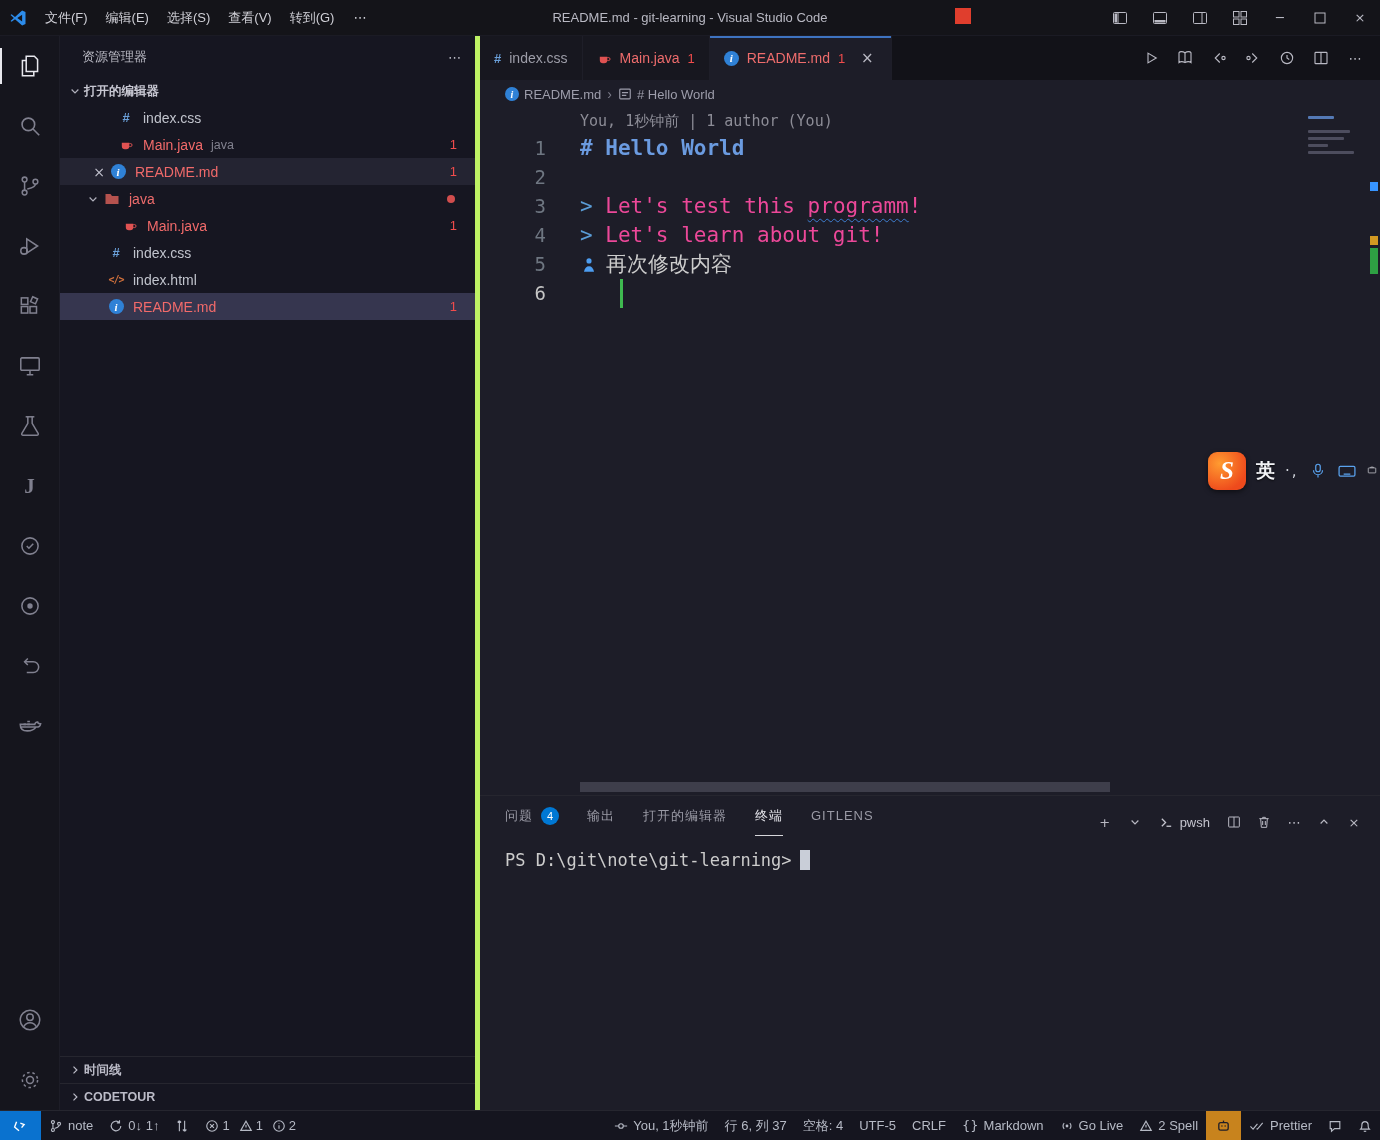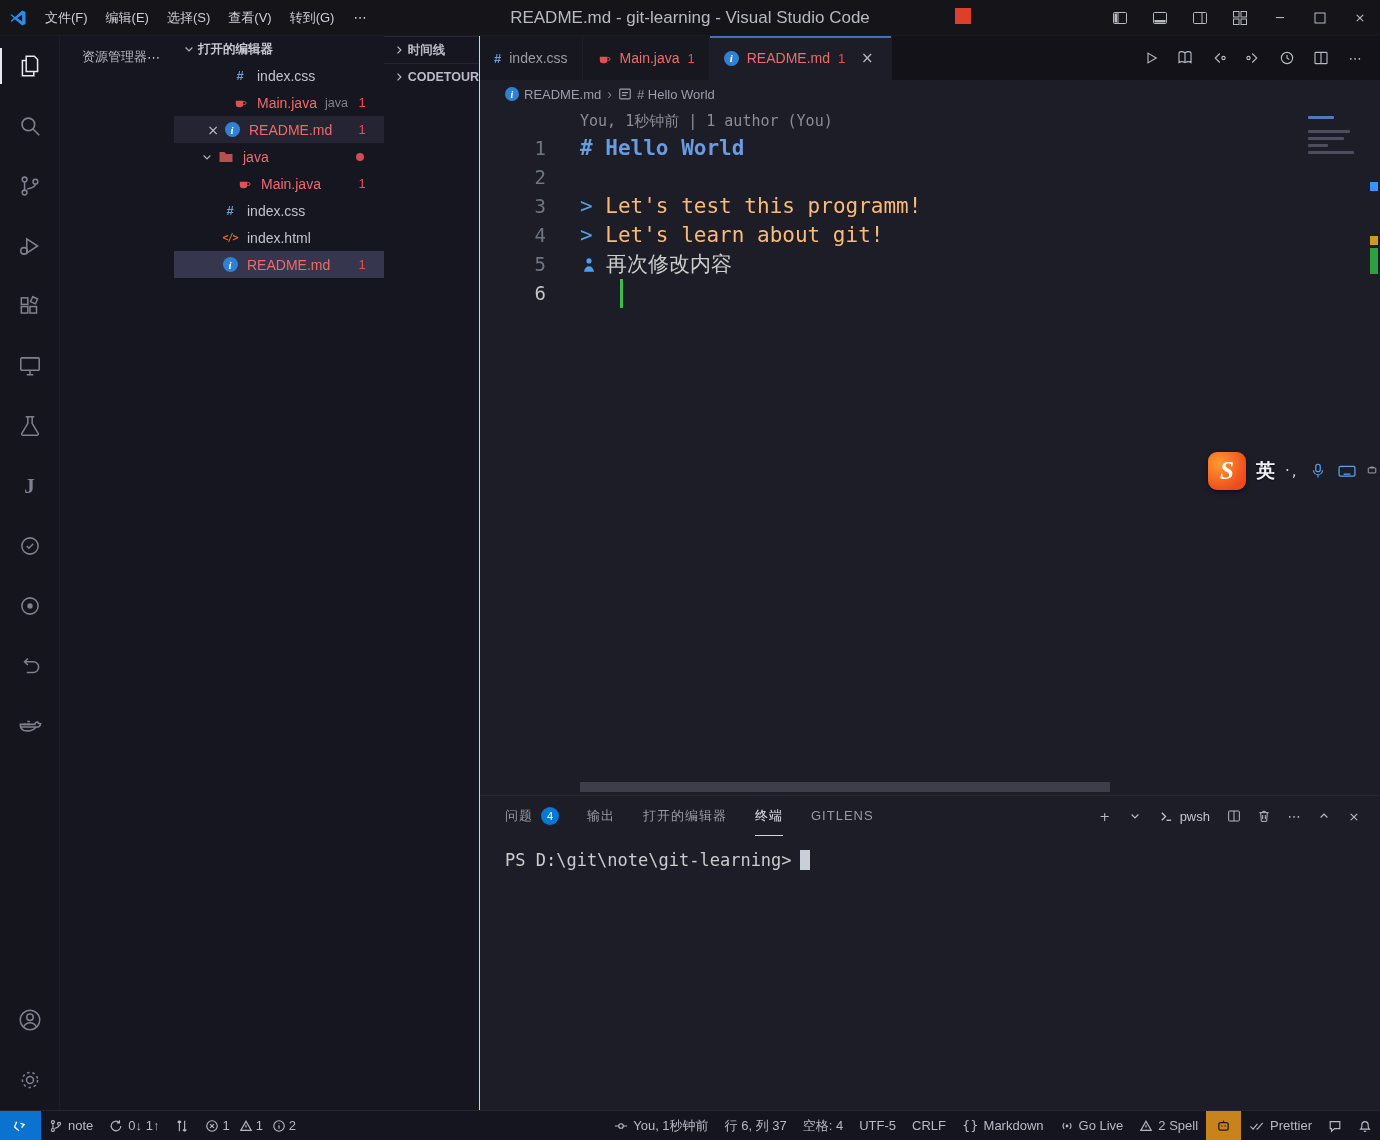--- a/index.html
+++ b/index.html
@@ -14,39 +14,39 @@
     --blue:#3794ff; --accent:#0078d4; --green:#3fb950;
   }
 
   .window { width:1380px; height:1140px; position:relative; display:flex; flex-direction:column; }
 
   
   .titlebar { height:36px; background:var(--bg-titlebar); display:flex; align-items:center; position:relative; flex:none; border-bottom:1px solid #1b1b24; }
   .tb-logo { width:36px; display:flex; justify-content:center; }
   .menu-item { padding:0 9px; height:26px; line-height:26px; border-radius:5px; color:#cfcfd6; cursor:default; }
   .tb-more { padding:0 10px; color:#cfcfd6; }
-  .tb-title { position:absolute; left:50%; top:0; transform:translateX(-50%); height:36px; line-height:36px; color:#b9b9c3; font-size:17px; white-space:nowrap; }
+  .tb-title { position:absolute; left:50%; top:0; transform:translateX(-50%); height:36px; line-height:36px; color:#b9b9c3; font-size:13px; white-space:nowrap; }
   .rec-dot { position:absolute; left:955px; top:8px; width:16px; height:16px; background:#e03e2d; }
   .tb-controls { margin-left:auto; display:flex; align-items:center; height:36px; }
   .tb-ctl { width:40px; height:36px; display:flex; align-items:center; justify-content:center; color:#b9b9c3; }
   .glyph { font-family:"DejaVu Sans", sans-serif; }
 
   
   .main { flex:1; display:flex; min-height:0; }
 
   
   .activitybar { width:60px; background:var(--bg-activity); display:flex; flex-direction:column; align-items:center; flex:none; border-right:1px solid #1d1d27; }
   .act-item { width:60px; height:60px; display:flex; align-items:center; justify-content:center; color:#80808f; position:relative; cursor:pointer; }
   .act-item.active { color:#e8e8ee; }
   .act-item.active::before { content:""; position:absolute; left:0; top:12px; bottom:12px; width:2px; background:#e8e8ee; }
   .act-spacer { flex:1; }
   .act-letter { font-size:21px; font-weight:bold; font-family:"Liberation Serif", serif; }
 
   
-  .sidebar { width:420px; background:var(--bg-side); flex:none; display:flex; flex-direction:row; border-right:1px solid #bef264; min-height:0; }
+  .sidebar { width:420px; background:var(--bg-side); flex:none; display:flex; flex-direction:column; border-right:5px solid #bef264; min-height:0; }
   .side-header { height:42px; display:flex; align-items:center; padding:0 14px 0 22px; color:#b9b9c3; font-size:13px; flex:none; }
   .side-header .hdr-actions { margin-left:auto; color:#b9b9c3; }
   .sec-header { height:26px; display:flex; align-items:center; font-weight:bold; font-size:12.5px; color:#c7c7d2; padding-left:6px; cursor:pointer; flex:none; }
   .sec-header .tw { width:18px; display:flex; justify-content:center; color:#b0b0bc; }
   .row { height:27px; display:flex; align-items:center; font-size:14px; color:#c0c3cc; cursor:pointer; position:relative; }
   .row .fico { width:20px; display:flex; justify-content:center; margin-right:7px; flex:none; }
   .row .badge { margin-left:auto; margin-right:18px; color:var(--red); font-size:13px; }
   .row .desc { color:#82828f; margin-left:8px; font-size:12.5px; }
   .row.red-file { color:#f16a6a; }
   .row.active-oe { background:#242432; }
@@ -80,22 +80,22 @@
 
   .editor { flex:1; position:relative; min-height:0; font-family:"DejaVu Sans Mono", monospace; overflow:hidden; }
   .codelens { height:26px; line-height:26px; padding-left:100px; font-size:15px; color:#8c8c96; font-family:"DejaVu Sans Mono", monospace; cursor:pointer; }
   .code-line { height:29px; line-height:29px; display:flex; position:relative; font-size:21px; }
   .ln { width:66px; text-align:right; color:#6e7681; flex:none; font-size:19px; }
   .ln.cur { color:#c6c6c6; }
   .gut { width:34px; flex:none; position:relative; }
   .code { white-space:pre; color:#cccccc; }
   .md-head { color:#6b9be0; font-weight:bold; }
   .q-mark { color:#5a9cd6; }
-  .q-text { color:#fdba74; }
-  .sq { text-decoration-style:wavy; text-decoration-color:#3e7ed0; text-decoration-thickness:1px; text-underline-offset:5px; }
+  .q-text { color:#ec4899; }
+  .sq { text-decoration:underline; text-decoration-style:wavy; text-decoration-color:#3e7ed0; text-decoration-thickness:1px; text-underline-offset:5px; }
   .chg-bar { position:absolute; left:74px; top:0; bottom:0; width:3px; background:var(--green); }
   .cursor-caret { display:inline-block; width:2px; height:23px; background:#c4c9d2; vertical-align:middle; margin-left:1px; }
   .inline-blame { color:#56566a; margin-left:70px; font-size:20px; }
   .blame-dot { margin-left:26px; color:#56566a; }
   .l5-ico { display:inline-flex; vertical-align:middle; margin-right:8px; }
 
   .minimap { position:absolute; top:4px; right:18px; width:54px; }
   .mm-bar { height:3px; margin:4px 0; background:#74748a; opacity:.55; border-radius:1px; }
   .overview-ruler { position:absolute; top:0; right:0; bottom:0; width:14px; }
   .ov-mark { position:absolute; right:2px; width:8px; }
@@ -104,21 +104,21 @@
   
   .ime-bar { position:absolute; top:452px; left:1208px; display:flex; align-items:center; gap:10px; z-index:30; }
   .ime-logo { width:38px; height:38px; border-radius:9px; background:radial-gradient(circle at 30% 30%, #ff9b30, #ee4a1c 75%); color:#fff; font-weight:bold; font-size:25px; display:flex; align-items:center; justify-content:center; font-family:"Liberation Serif", serif; font-style:italic; box-shadow:0 2px 5px rgba(0,0,0,.5); }
   .ime-lang { color:#f2f3f6; font-size:19px; font-weight:bold; text-shadow:0 1px 2px rgba(0,0,0,.7); }
   .ime-marks { color:#cfd3da; font-size:15px; letter-spacing:2px; }
   .ime-ic { color:#5aa3ef; display:flex; }
   .ime-clip { width:10px; height:22px; overflow:hidden; color:#e8eaef; display:flex; }
 
   
   .panel { height:315px; flex:none; border-top:1px solid #26262f; display:flex; flex-direction:column; background:var(--bg-editor); }
-  .panel-header { height:40px; display:flex; align-items:center; padding:0 12px 0 25px; flex:none; }
+  .panel-header { height:40px; display:flex; align-items:flex-end; padding:0 12px 0 25px; flex:none; }
   .ptab { margin-right:28px; height:40px; display:flex; align-items:center; gap:8px; font-size:13px; color:#9a9aa5; letter-spacing:1px; cursor:pointer; border-bottom:1px solid transparent; }
   .ptab.active { color:#e4e4ea; border-bottom-color:#d7d7db; }
   .pbadge { min-width:18px; height:18px; border-radius:9px; background:#0078d4; color:#fff; font-size:11px; display:flex; align-items:center; justify-content:center; letter-spacing:0; }
   .panel-actions { margin-left:auto; display:flex; align-items:center; gap:2px; color:#b9b9c3; }
   .pa-btn { width:28px; height:28px; display:flex; align-items:center; justify-content:center; border-radius:5px; cursor:pointer; }
   .pwsh-chip { display:flex; align-items:center; gap:6px; padding:0 8px; height:28px; border-radius:5px; cursor:pointer; color:#c5c5cf; font-size:13px; letter-spacing:0; }
   .terminal-body { flex:1; padding:14px 0 0 25px; font-family:"DejaVu Sans Mono", monospace; font-size:17px; color:#cccccc; }
   .term-cursor { display:inline-block; width:10px; height:20px; background:#c9ced8; vertical-align:text-bottom; margin-left:8px; }
 
   

